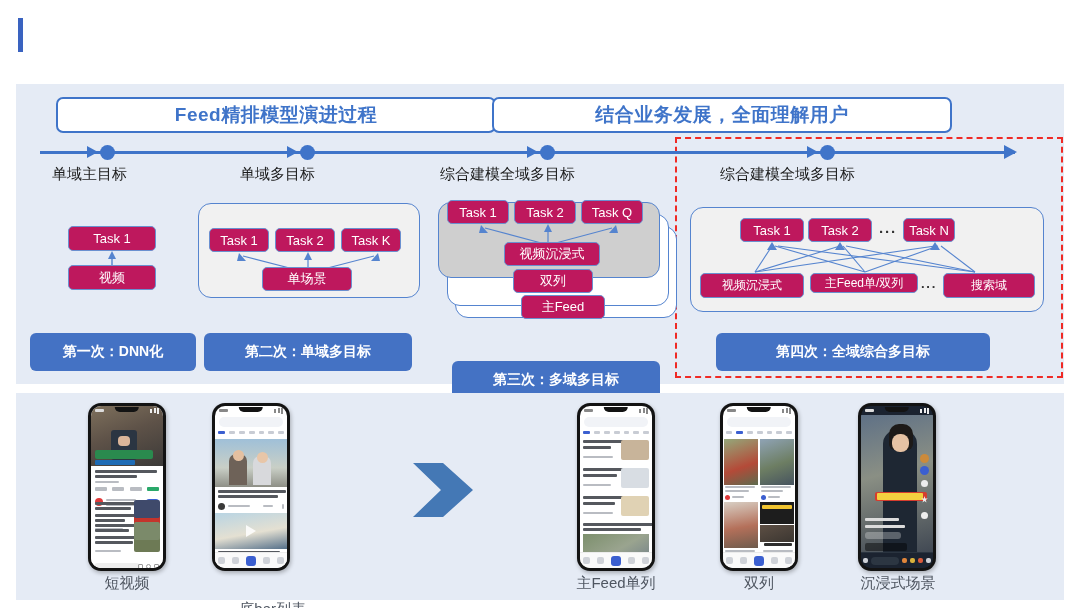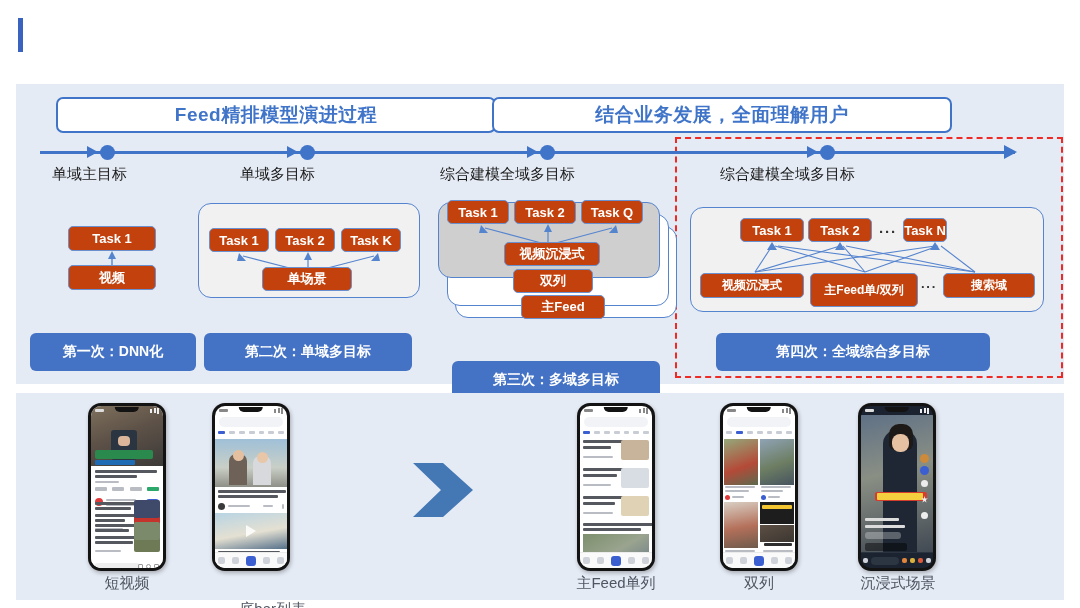--- a/index.html
+++ b/index.html
@@ -86,22 +86,22 @@
   }
 
   
   #red-highlight {
     position:absolute; left:675px; top:137px; width:388px; height:241px;
     border:2.5px dashed #ef2a25; background:transparent;
   }
 
   
   .node {
-    position:absolute; background:#c2410c; border:1px solid #6a90d0; border-radius:5px;
-    color:#ffffff; font-size:13px; font-weight:bold;
+    position:absolute; background:#be185d; border:1px solid #6a90d0; border-radius:5px;
+    color:#ffffff; font-size:13px; font-weight:normal;
     display:flex; align-items:center; justify-content:center;
     white-space:nowrap;
   }
   .node.small { font-size:12px; }
   .group-box {
     position:absolute; background:#f1f1f1; border:1.6px solid #5584cf; border-radius:13px;
   }
   .group-box.white { background:#ffffff; }
   .group-box.gray { background:#cfcfcf; }
 
@@ -242,21 +242,21 @@
   <polygon points="178,3 171,11 180,11" fill="#5584cf"></polygon>
 </svg>
 <div class="node" style="left:504px; top:242px; width:96px; height:24px;">视频沉浸式</div>
 <div class="node" style="left:513px; top:269px; width:80px; height:24px;">双列</div>
 <div class="node" style="left:521px; top:295px; width:84px; height:24px;">主Feed</div>
 
 <div class="group-box" style="left:690px; top:207px; width:354px; height:105px;"></div>
 <div class="node" style="left:740px; top:218px; width:64px; height:24px;">Task 1</div>
 <div class="node" style="left:808px; top:218px; width:64px; height:24px;">Task 2</div>
 <div class="ellipsis" style="left:879px; top:223px;">···</div>
-<div class="node" style="left:903px; top:218px; width:44px; height:24px;">Task N</div>
+<div class="node" style="left:903px; top:218px; width:52px; height:24px;">Task N</div>
 
 <svg class="connector" style="left:690px; top:240px; width:354px; height:32px;">
   <g stroke="#5584cf" stroke-width="1.1" fill="none">
     <line x1="65" y1="32" x2="82" y2="6"></line>
     <line x1="65" y1="32" x2="150" y2="6"></line>
     <line x1="65" y1="32" x2="245" y2="6"></line>
     <line x1="175" y1="32" x2="85" y2="6"></line>
     <line x1="175" y1="32" x2="153" y2="6"></line>
     <line x1="175" y1="32" x2="248" y2="6"></line>
     <line x1="285" y1="32" x2="88" y2="6"></line>
@@ -264,21 +264,21 @@
     <line x1="285" y1="32" x2="251" y2="6"></line>
   </g>
   <g fill="#5584cf">
     <polygon points="82,2 77,10 87,10"></polygon>
     <polygon points="150,2 145,10 155,10"></polygon>
     <polygon points="245,2 240,10 250,10"></polygon>
   </g>
 </svg>
 
 <div class="node small" style="left:700px; top:273px; width:104px; height:25px;">视频沉浸式</div>
-<div class="node small" style="left:810px; top:273px; width:108px; height:34px;">主Feed单/双列</div>
+<div class="node small" style="left:810px; top:273px; width:108px; height:20px;">主Feed单/双列</div>
 <div class="ellipsis" style="left:921px; top:279px; font-size:13px;">···</div>
 <div class="node small" style="left:943px; top:273px; width:92px; height:25px;">搜索域</div>
 
 <div class="milestone" style="left:30px;  width:166px;">第一次：DNN化</div>
 <div class="milestone" style="left:204px; width:208px;">第二次：单域多目标</div>
 <div class="milestone" style="left:452px; width:208px;margin-top:28px;">第三次：多域多目标</div>
 <div class="milestone" style="left:716px; width:274px;">第四次：全域综合多目标</div>
 
 <div id="phones-panel"></div>
 

